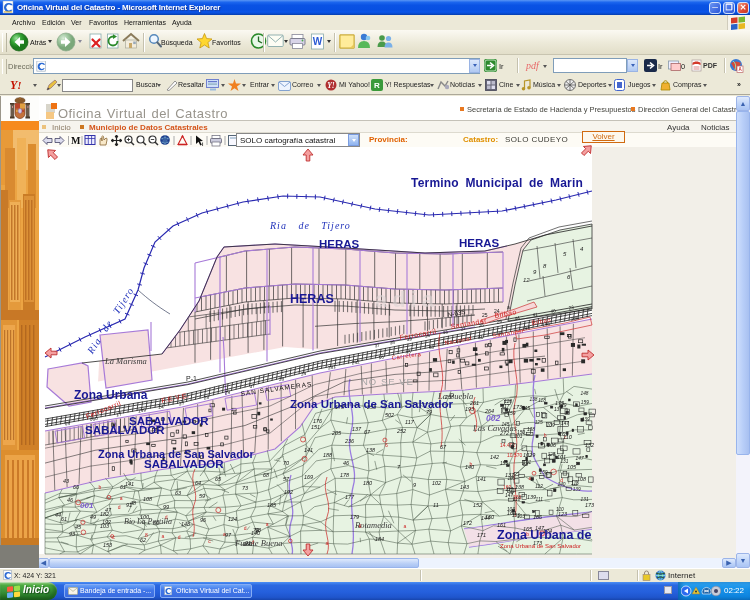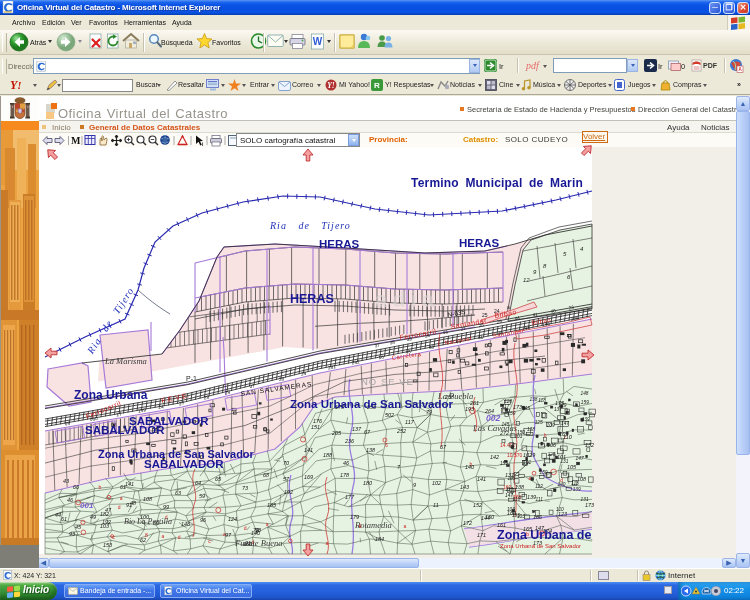--- a/index.html
+++ b/index.html
@@ -356,21 +356,21 @@
 <div class="abs" style="left:58px;top:106px;font-size:13px;color:#98948c;letter-spacing:0.45px;word-spacing:1px;">Oficina Virtual del Catastro</div>
 <div class="abs" style="left:460px;top:107px;width:4px;height:4px;background:#e87820;"></div>
 <div class="abs" style="left:467px;top:105px;font-size:7.5px;color:#44443e;">Secretaría de Estado de Hacienda y Presupuestos</div>
 <div class="abs" style="left:631px;top:107px;width:4px;height:4px;background:#e87820;"></div>
 <div class="abs" style="left:638px;top:105px;font-size:7.5px;color:#44443e;">Dirección General del Catastro</div>
 <div class="abs" style="left:39px;top:120px;width:697px;height:1px;background:#c4c1b8;"></div>
 <div class="abs" style="left:39px;top:121px;width:697px;height:12px;background:#f6f4ee;border-bottom:1px solid #dddacf;box-sizing:border-box;"></div>
 <div class="abs" style="left:42px;top:125px;width:4px;height:4px;background:#ecc27c;"></div>
 <div class="abs" style="left:52px;top:122.5px;font-size:8px;color:#8a7a64;">Inicio</div>
 <div class="abs" style="left:80px;top:125px;width:4px;height:4px;background:#cc7722;"></div>
-<div class="abs" style="left:89px;top:122.5px;font-size:8px;font-weight:bold;color:#d4541a;">General de Datos Catastrales</div>
+<div class="abs" style="left:89px;top:122.5px;font-size:8px;font-weight:bold;color:#d4541a;">Municipio de Datos Catastrales</div>
 <div class="abs" style="left:667px;top:122.5px;font-size:8px;color:#333;">Ayuda</div>
 <div class="abs" style="left:701px;top:122.5px;font-size:8px;color:#333;">Noticias</div>
 <div class="abs" style="left:39px;top:133px;width:697px;height:14px;background:#fdfbf5;"></div>
 <div class="abs" style="left:592px;top:147px;width:144px;height:411px;background:#f2efe8;"></div>
 <div class="abs" style="left:39px;top:554px;width:553px;height:4px;background:#f2efe8;"></div>
 <svg class="abs" style="left:42px;top:134px" width="195px" height="13" viewBox="0 0 195 13">
 <g stroke="#446" fill="#dde" stroke-width="0.8">
 <path d="M10 3 L5 3 L5 1 L1 5 L5 9 L5 7 L10 7 Z" transform="translate(0,1.5)"></path>
 <path d="M12 3 L17 3 L17 1 L21 5 L17 9 L17 7 L12 7 Z" transform="translate(1,1.5)"></path>
 </g>
@@ -432,21 +432,21 @@
 </svg>
 <div class="abs" style="left:236px;top:133px;width:124px;height:14px;background:#fff;border:1px solid #888;box-sizing:border-box;"></div>
 <div class="abs" style="left:240px;top:135.5px;font-size:8px;color:#111;text-align:right;">SOLO cartografía catastral</div>
 <div class="abs" style="left:348px;top:134px;width:11px;height:12px;background:linear-gradient(180deg,#cfe0fa,#8fb4f0);border:1px solid #7a9ce0;box-sizing:border-box;">
     <div style="margin:4px auto 0;width:0;height:0;border-left:2.5px solid transparent;border-right:2.5px solid transparent;border-top:3.5px solid #fff;"></div>
   </div>
 <div class="abs" style="left:369px;top:135px;font-size:8px;font-weight:bold;color:#e06000;">Provincia:</div>
 <div class="abs" style="left:410px;top:135px;font-size:8px;color:#3a3a34;letter-spacing:0.4px;margin-top:23px;">CANTABRIA</div>
 <div class="abs" style="left:463px;top:135px;font-size:8px;font-weight:bold;color:#e09000;">Catastro:</div>
 <div class="abs" style="left:505px;top:135px;font-size:8px;color:#3a3a34;letter-spacing:0.4px;">SOLO CUDEYO</div>
-<div class="abs" style="left:582px;top:131px;width:26px;height:12px;background:#fdf8ee;border:1px solid #d06a10;box-sizing:border-box;font-size:8px;color:#d06a10;line-height:10px;text-decoration:underline;">Volver</div>
+<div class="abs" style="left:582px;top:131px;width:43px;height:12px;background:#fdf8ee;border:1px solid #d06a10;box-sizing:border-box;font-size:8px;color:#d06a10;text-align:center;line-height:10px;text-decoration:underline;">Volver</div>
 <svg class="abs" style="left:45px;top:147px;overflow:visible;" width="547" height="407" viewBox="0 0 547 407" font-family="Liberation Sans,sans-serif">
     <rect x="0" y="0" width="547" height="407" fill="#fff"></rect>
     <polygon points="37.0,216.0 117.0,207.0 135.0,183.0 154.0,154.0 172.0,110.0 179.0,100.0 230.0,97.0 300.0,101.0 380.0,106.0 440.0,104.0 470.0,97.0 500.0,88.0 547.0,79.0 547.0,130.0 547.0,160.0 430.0,178.0 275.0,204.0 143.0,235.0 45.0,250.0" fill="#f8e2e2" stroke="none"></polygon>
     <clipPath id="cb1">
       <polygon points="37.0,216.0 117.0,207.0 135.0,183.0 154.0,154.0 172.0,110.0 179.0,100.0 230.0,97.0 300.0,101.0 380.0,106.0 440.0,104.0 470.0,97.0 500.0,88.0 547.0,79.0 547.0,130.0 547.0,160.0 430.0,178.0 275.0,204.0 143.0,235.0 45.0,250.0"></polygon>
     </clipPath>
     <polygon points="463.0,174.0 470.0,138.0 478.0,103.0 486.0,93.0 515.0,83.0 547.0,77.0 547.0,162.0 505.0,168.0" fill="#e7f3e2" stroke="#333" stroke-width="0.8"></polygon>
     <path d="M461,172 L468,136 L476,101 L484,91 L514,80 L547,74" fill="none" stroke="#333" stroke-width="0.7"></path>
     <polygon points="0.0,284.0 137.0,260.0 275.0,226.0 420.0,197.0 547.0,172.0 547.0,227.0 547.0,227.0 480.0,236.0 420.0,243.0 340.0,247.0 290.0,250.0 270.0,258.0 255.0,280.0 230.0,302.0 180.0,315.0 120.0,322.0 60.0,332.0 0.0,346.0" fill="#f8e2e2"></polygon>
     <polygon points="0.0,346.0 60.0,332.0 120.0,322.0 180.0,315.0 230.0,302.0 255.0,280.0 270.0,258.0 290.0,250.0 340.0,247.0 420.0,243.0 480.0,236.0 547.0,227.0 547.0,407.0 0.0,407.0" fill="#e7f3e2"></polygon>

